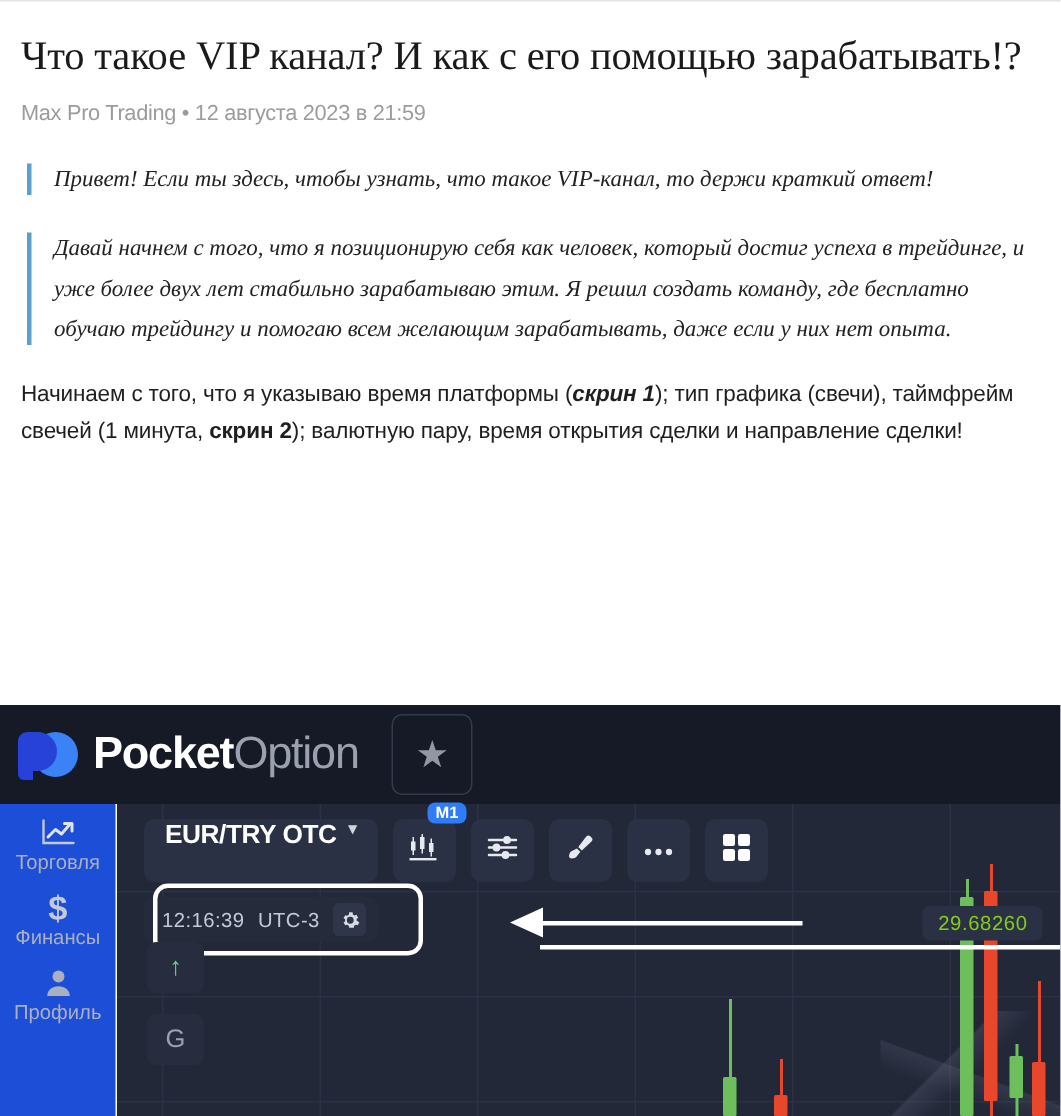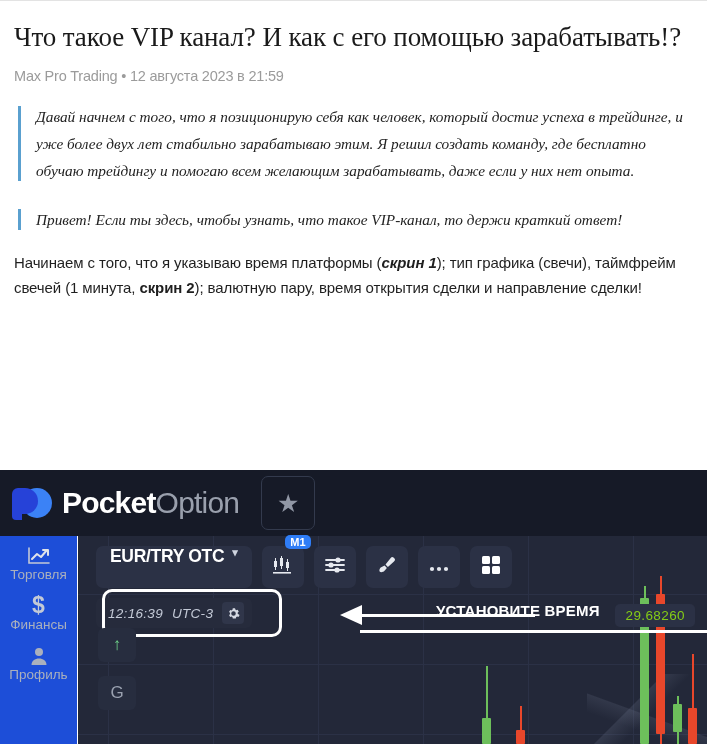--- a/index.html
+++ b/index.html
@@ -150,21 +150,21 @@
     background:#2f7df6; color:#fff;
     font-size:11px; font-weight:700;
     border-radius:5px; padding:1px 5px;margin-left:28px;
   }
 
   .time-wrap { position:absolute; left:18px; top:62px; }
   .time-box {
     background:#262b3c; border-radius:6px;
     height:30px; padding:0 8px 0 12px;
     display:flex; align-items:center; gap:9px;
-    color:#c3c9d6; font-size:13.5px; letter-spacing:0.3px;font-style:italic;
+    color:#c3c9d6; font-size:13.5px; letter-spacing:0.3px;
   }
   .gear-chip {
     width:22px; height:22px; border-radius:4px; background:#30364a;
     display:flex; align-items:center; justify-content:center;
     color:#d6dae4; font-size:13px;
   }
   .hilite {
     position:absolute; left:6px; top:-9px;
     width:180px; height:48px;
     border:3px solid #ffffff; border-radius:10px;
@@ -217,26 +217,26 @@
 <body>
 
 <div id="page">
 
   <div class="top-rule"></div>
 
   <div class="article">
     <h1 class="post-title">Что такое VIP канал? И как с его помощью зарабатывать!?</h1>
     <div class="byline">Max Pro Trading • 12 августа 2023 в 21:59</div>
 
+    <blockquote class="quote q1">
+      <span>Привет! Если ты здесь, чтобы узнать, что такое VIP-канал, то держи краткий ответ!</span>
+    </blockquote>
+
     <blockquote class="quote q2">
       <span>Давай начнем с того, что я позиционирую себя как человек, который достиг успеха в трейдинге, и уже более двух лет стабильно зарабатываю этим.     Я решил создать команду, где бесплатно обучаю трейдингу и помогаю всем желающим зарабатывать, даже если у них нет опыта.</span>
-    </blockquote>
-
-    <blockquote class="quote q1">
-      <span>Привет! Если ты здесь, чтобы узнать, что такое VIP-канал, то держи краткий ответ!</span>
     </blockquote>
 
     <p class="para"><span>Начинаем с того, что я указываю время платформы (</span><i class="b">скрин 1</i><span>); тип графика (свечи), таймфрейм свечей (1 минута, </span><b>скрин 2</b><span>); валютную пару, время открытия сделки и направление сделки!</span></p>
   </div>
 
   <div class="platform">
 
     <div class="plat-header">
       <div class="logo-mark">
         <div class="circ"></div>
@@ -390,21 +390,20 @@
                 <path d="M8 5.2A2.8 2.8 0 108 10.8 2.8 2.8 0 008 5.2zm6.2 3.6l1.3 1-1.4 2.4-1.6-.5a5.6 5.6 0 01-1.3.8l-.3 1.7H7.1l-.3-1.7a5.6 5.6 0 01-1.3-.8l-1.6.5-1.4-2.4 1.3-1a5.7 5.7 0 010-1.6l-1.3-1 1.4-2.4 1.6.5a5.6 5.6 0 011.3-.8L7.1 1.5h2.8l.3 1.7c.5.2.9.5 1.3.8l1.6-.5 1.4 2.4-1.3 1a5.7 5.7 0 010 1.6z" fill="#d6dae4"></path>
               </svg>
             </span>
           </div>
           <div class="hilite"></div>
         </div>
 
         <div class="anno">
           <div class="head"></div>
           <div class="line"></div>
-          <div class="label">УСТАНОВИТЕ ВРЕМЯ</div>
         </div>
         <div class="underline-bar"></div>
 
         <div class="price-tag">29.68260</div>
 
         <div class="up-btn">
           <span>↑</span>
         </div>
         <div class="g-btn">
           <span>G</span>

